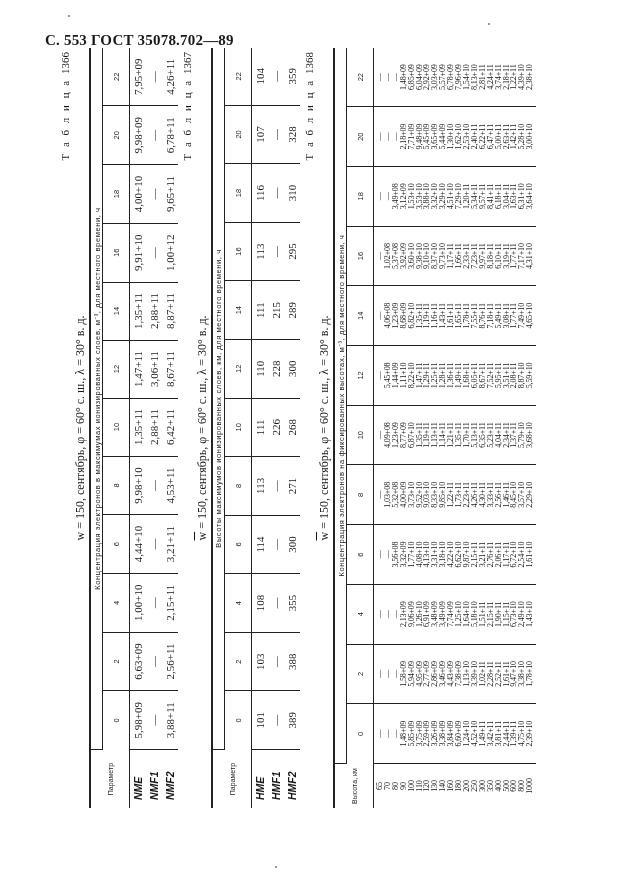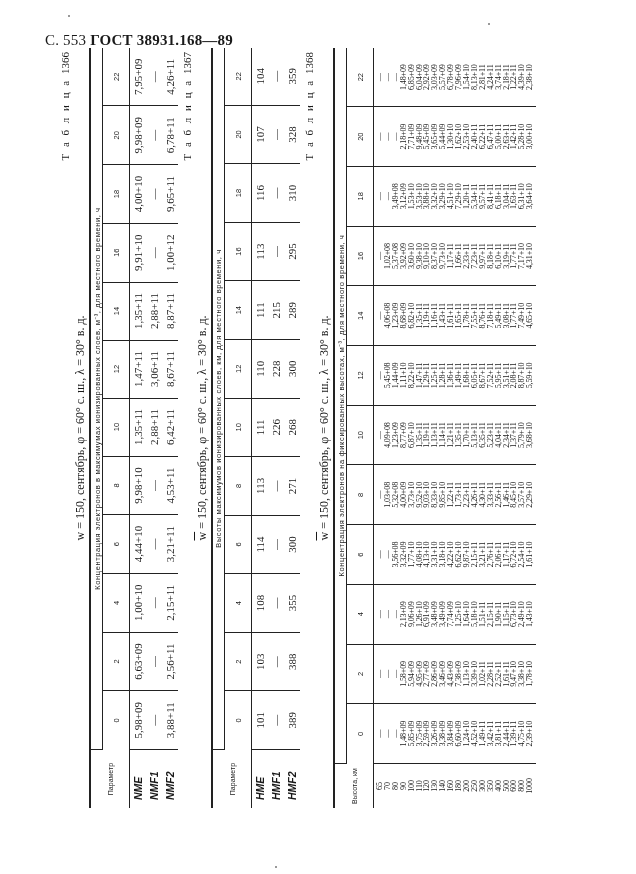--- a/index.html
+++ b/index.html
@@ -1,20 +1,20 @@
 <!DOCTYPE html>
 <html><head>
 <meta charset="utf-8">
 <style>
   html, body { margin: 0; padding: 0; background: #ffffff; }
   body { width: 636px; height: 874px; position: relative; overflow: hidden;
          font-family: "Liberation Serif", "DejaVu Serif", serif; color: #1a1a1a; }
   .page-header { position: absolute; left: 45px; top: 32px; font-size: 15px; font-weight: bold;
                  font-family: "Liberation Serif", serif; letter-spacing: 0.2px; }
-  .page-header .pg { font-weight: normal; }
+  .page-header .pg { font-weight: bold; }
   .dot { position: absolute; width: 2px; height: 2px; background: #777; border-radius: 1px; }
 
   
   .rot { position: absolute; left: 58px; top: 808px; width: 760px; height: 548px;
          transform-origin: 0 0; transform: rotate(-90deg); }
 
   .tbl-label { text-align: right; font-size: 11px; letter-spacing: 2px; height: 14px; line-height: 14px; padding-right: 4px; }
   .tbl-label .num { letter-spacing: 0; }
   .caption { text-align: center; font-size: 12px; height: 17px; line-height: 17px; }
   .overline { text-decoration: overline; }
@@ -36,21 +36,21 @@
   table.t3 td .cell { display: block; white-space: nowrap; }
   table.t3 th.param { width: 44px; }
 
   .gap1 { height: 2px; }
 </style>
 </head>
 <body>
 
 <div class="page-header">
   <span class="pg">С. 553</span>
-  <span>ГОСТ 38931.168—89</span>
+  <span>ГОСТ 35078.702—89</span>
 </div>
 <div class="dot" style="left:68px;top:15px"></div>
 <div class="dot" style="left:488px;top:23px"></div>
 <div class="dot" style="left:275px;top:866px"></div>
 
 <div class="rot" id="rot">
 
   <div class="tbl-label">
     <span>Т а б л и ц а</span>
     <span class="num">1366</span>

